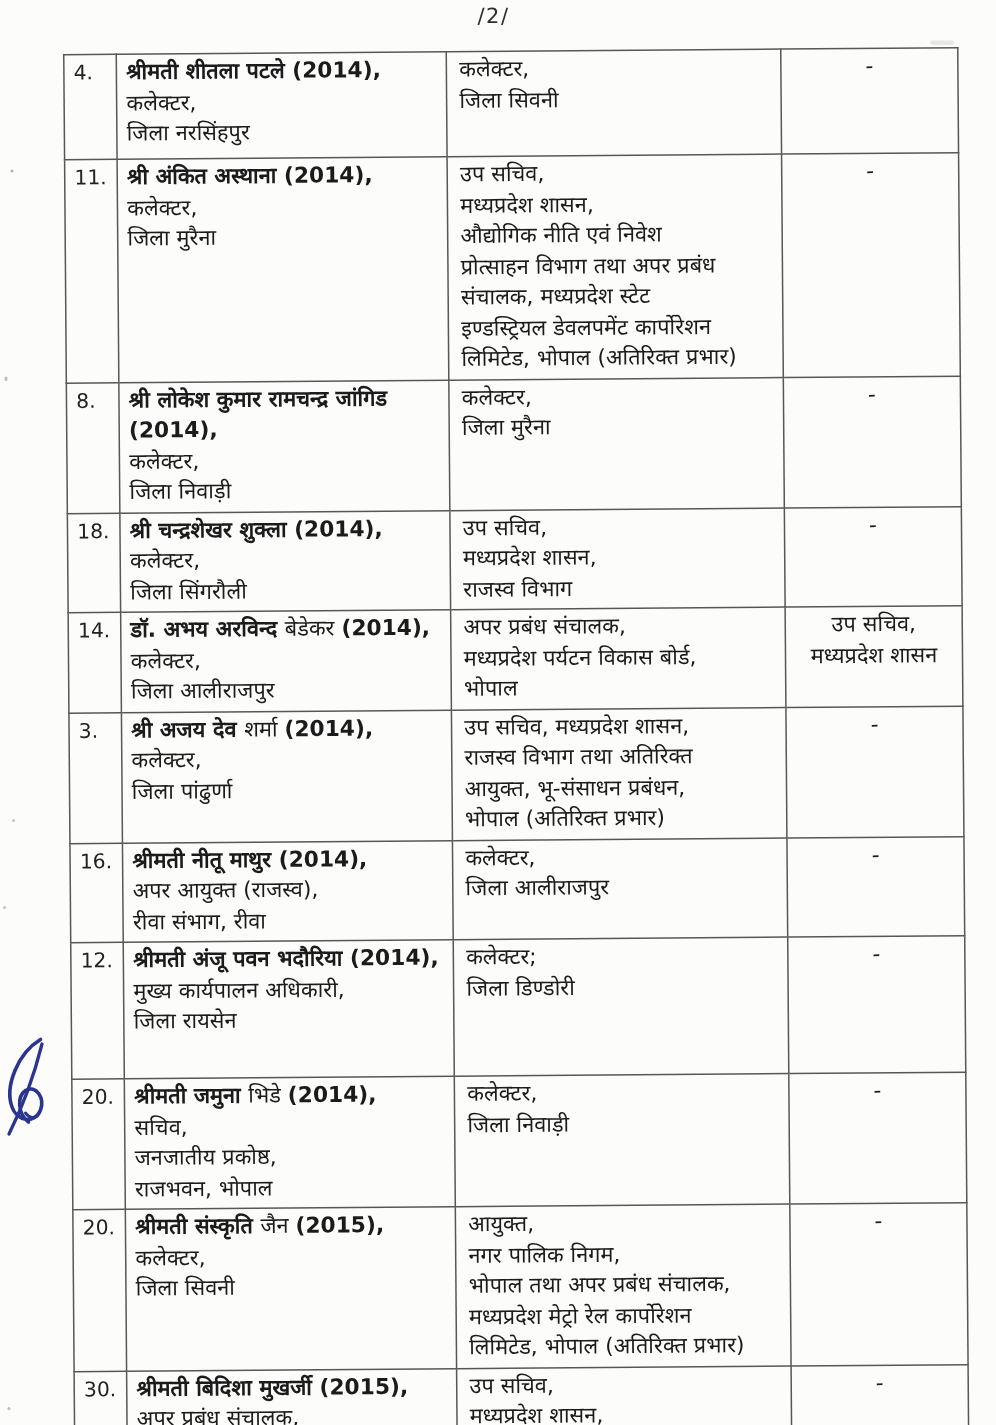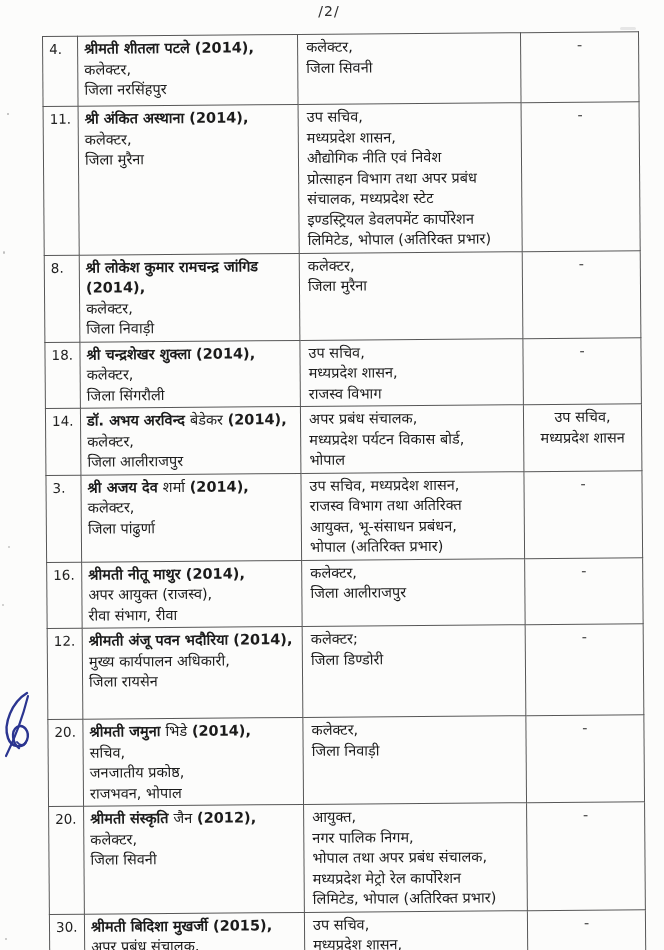--- a/index.html
+++ b/index.html
@@ -230,21 +230,21 @@
           </td>
           <td class="remark-cell">
             <div class="ln">-</div>
           </td>
         </tr>
         <tr data-row="19">
           <td class="sno-cell">
             <div class="ln">20.</div>
           </td>
           <td class="officer-cell">
-            <div class="ln"><span class="seg-b">श्रीमती संस्कृति </span><span class="seg-r">जैन </span><span class="seg-b">(2012),</span></div>
+            <div class="ln"><span class="seg-b">श्रीमती संस्कृति </span><span class="seg-r">जैन </span><span class="seg-b">(2015),</span></div>
             <div class="ln"><span class="seg-r">कलेक्टर,</span></div>
             <div class="ln"><span class="seg-r">जिला सिवनी</span></div>
           </td>
           <td class="posting-cell">
             <div class="ln">आयुक्त,</div>
             <div class="ln">नगर पालिक निगम,</div>
             <div class="ln">भोपाल तथा अपर प्रबंध संचालक,</div>
             <div class="ln">मध्यप्रदेश मेट्रो रेल कार्पोरेशन</div>
             <div class="ln">लिमिटेड, भोपाल (अतिरिक्त प्रभार)</div>
           </td>

